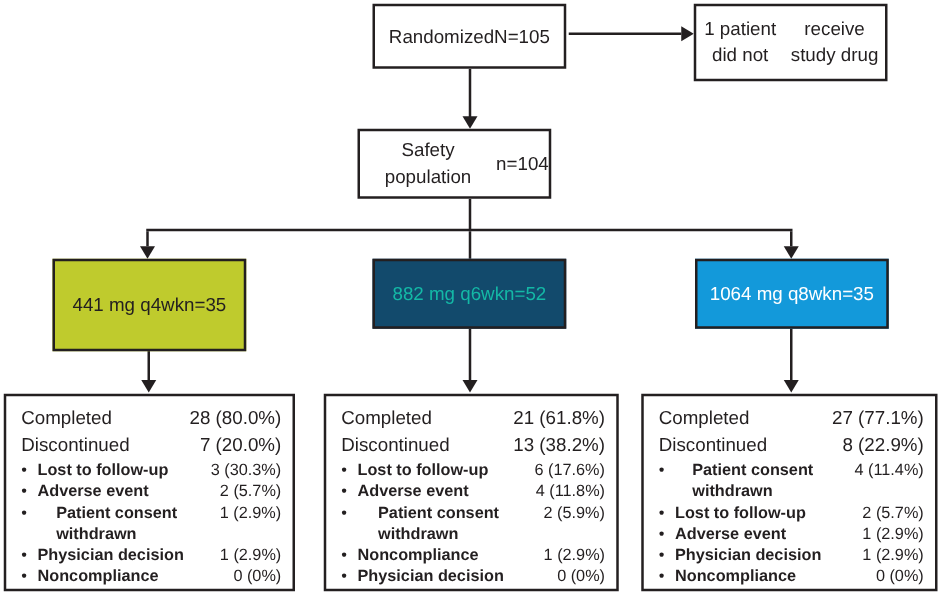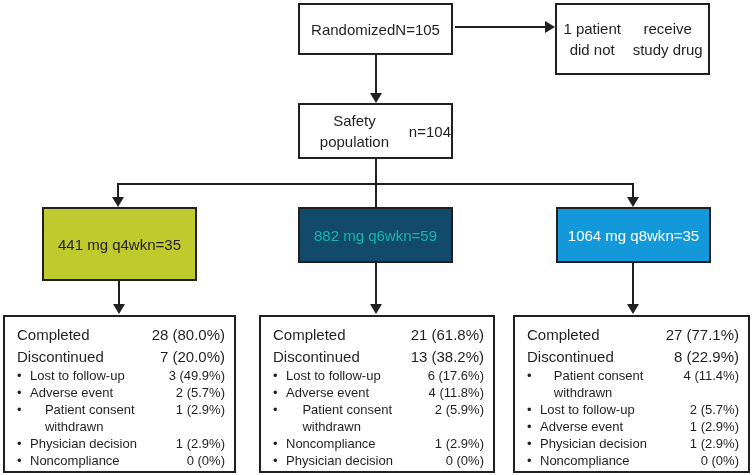--- a/index.html
+++ b/index.html
@@ -29,21 +29,21 @@
   }
   .outcome {
     position:absolute; box-sizing:border-box; border:2px solid #231f20; background:#fff;
     padding:7px 9px 4px 12px; font-size:13px;
   }
   .row { display:flex; justify-content:space-between; align-items:flex-start; line-height:17px; }
   .row.big { font-size:15px; line-height:21.5px; }
   .row .lbl { text-align:left; }
   .row .val { text-align:right; white-space:nowrap; margin-left:4px; }
   .row .bullet { width:13px; flex:none; }
-  .row.reason .lbl { flex:1; }
+  .row.reason .lbl { flex:1;font-weight:bold; }
   .row.wrap .lbl { max-width:112px; }
   .row.wrap .bullet { align-self:flex-start; }
 </style>
 </head>
 <body>
 
 <div class="canvas">
 
   <div class="stem" style="left:375px;top:55px;width:2px;height:39px;"></div>
   <div class="arrow-down" style="left:370px;top:93px;"></div>
@@ -69,56 +69,56 @@
   <div class="arrow-down" style="left:370px;top:304px;"></div>
 
   <div class="stem" style="left:632px;top:263px;width:2px;height:41px;"></div>
   <div class="arrow-down" style="left:627px;top:304px;"></div>
 
   <div class="box" style="left:298px;top:3px;width:155px;height:52px;">
     <div>Randomized</div>
     <div>N=105</div>
   </div>
 
-  <div class="box" style="left:555px;top:3px;width:155px;height:72px;">
+  <div class="box" style="left:555px;top:3px;width:155px;height:62px;">
     <div>1 patient did not</div>
     <div>receive study drug</div>
   </div>
 
-  <div class="box" style="left:298px;top:103px;width:155px;height:56px;">
+  <div class="box" style="left:286px;top:103px;width:155px;height:56px;">
     <div>Safety population</div>
     <div>n=104</div>
   </div>
 
   <div class="box arm arm1" style="left:42px;top:207px;width:155px;height:74px;">
     <div>441 mg q4wk</div>
     <div>n=35</div>
   </div>
   <div class="box arm arm2" style="left:298px;top:207px;width:155px;height:56px;">
     <div>882 mg q6wk</div>
-    <div>n=59</div>
+    <div>n=52</div>
   </div>
   <div class="box arm arm3" style="left:556px;top:207px;width:155px;height:56px;">
     <div>1064 mg q8wk</div>
     <div>n=35</div>
   </div>
 
   <div class="outcome" style="left:3px;top:315px;width:233px;height:158px;">
     <div class="row big">
       <span class="lbl">Completed</span>
       <span class="val">28 (80.0%)</span>
     </div>
     <div class="row big">
       <span class="lbl">Discontinued</span>
       <span class="val">7 (20.0%)</span>
     </div>
     <div class="row reason">
       <span class="bullet">•</span>
       <span class="lbl">Lost to follow-up</span>
-      <span class="val">3 (49.9%)</span>
+      <span class="val">3 (30.3%)</span>
     </div>
     <div class="row reason">
       <span class="bullet">•</span>
       <span class="lbl">Adverse event</span>
       <span class="val">2 (5.7%)</span>
     </div>
     <div class="row reason wrap">
       <span class="bullet">•</span>
       <span class="lbl">Patient consent withdrawn</span>
       <span class="val">1 (2.9%)</span>

